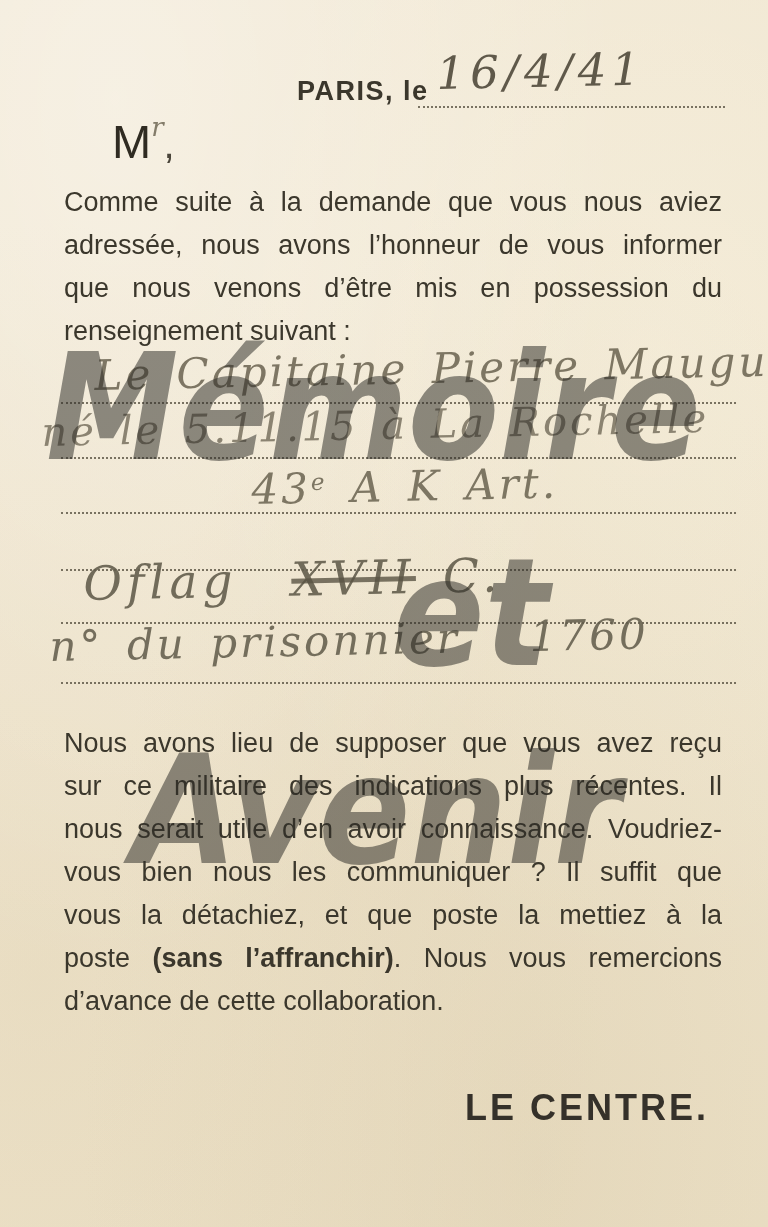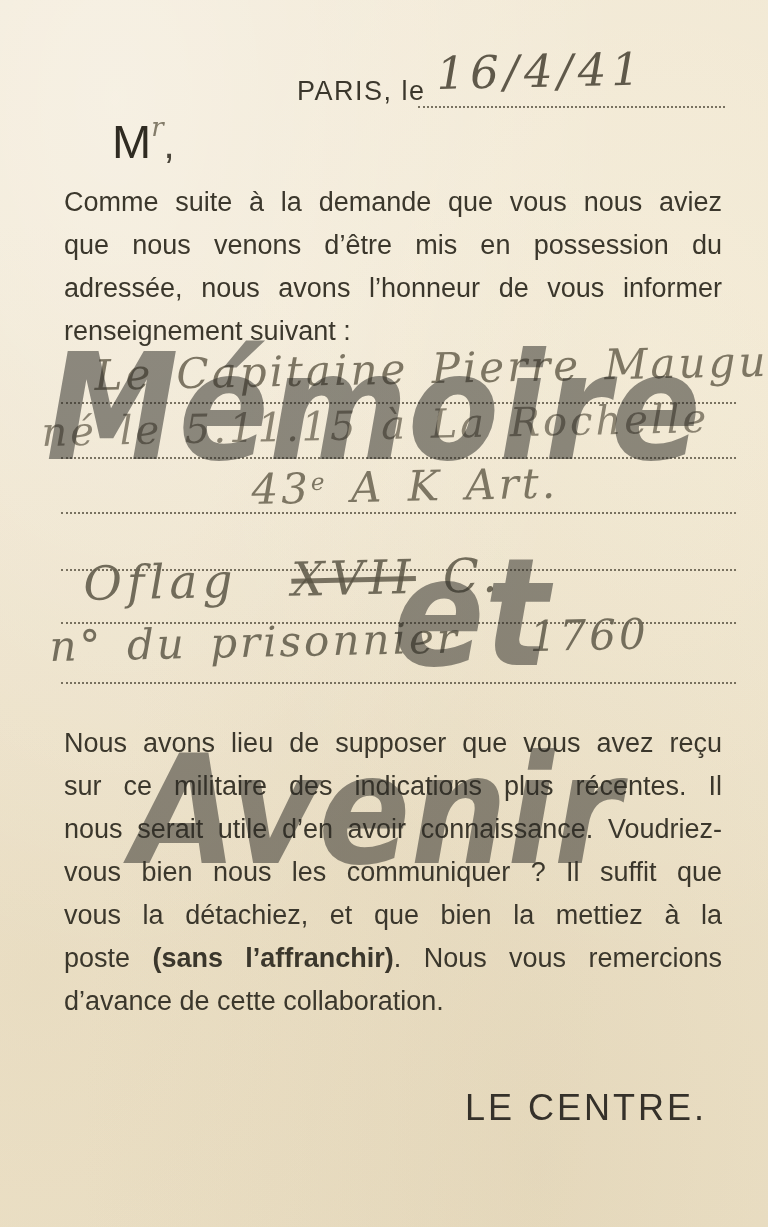--- a/index.html
+++ b/index.html
@@ -10,21 +10,21 @@
   }
   .paper{
     position:absolute;inset:0;
     background:
       radial-gradient(ellipse at 15% 8%, rgba(255,255,255,0.35), rgba(255,255,255,0) 55%),
       radial-gradient(ellipse at 85% 30%, rgba(255,252,240,0.25), rgba(255,255,255,0) 50%),
       radial-gradient(ellipse at 70% 95%, rgba(210,193,158,0.30), rgba(255,255,255,0) 60%),
       radial-gradient(ellipse at 5% 80%, rgba(215,198,163,0.25), rgba(255,255,255,0) 55%),
       linear-gradient(160deg,#f2e9d6 0%,#f0e6cf 45%,#ece1c7 100%);
   }
-  .printed{color:#3b372c;}
+  .printed{color:#3b372c;font-weight:bold;}
   .abs{position:absolute;}
   
   .place-label{font-size:27px;letter-spacing:1.5px;}
   .dotline{border-bottom:2px dotted rgba(80,73,58,0.75);}
   
   .sal{font-size:47px;color:#2f2b22;}
   .sal-sup{font-size:26px;vertical-align:22px;font-family:"DejaVu Serif",serif;font-style:italic;color:rgba(110,103,85,0.85);}
   .sal-comma{font-size:40px;color:#4a453a;}
   
   .para{width:658px;font-size:27px;line-height:43px;color:#3b372c;}
@@ -63,22 +63,22 @@
 <div class="paper"></div>
 
 <div class="abs printed place-label" style="left:297px;top:76px;">PARIS, le</div>
 <div class="abs dotline" style="left:418px;top:78px;width:307px;height:28px;"></div>
 <div class="abs hw hw-date" style="left:437px;top:47px;">16/4/41</div>
 
 <div class="abs sal" style="left:112px;top:112px;"><span>M</span><span class="sal-sup">r</span><span class="sal-comma">,</span></div>
 
 <div class="abs para" style="left:64px;top:181px;">
   <div class="pline">Comme suite à la demande que vous nous aviez</div>
+  <div class="pline">adressée, nous avons l’honneur de vous informer</div>
   <div class="pline">que nous venons d’être mis en possession du</div>
-  <div class="pline">adressée, nous avons l’honneur de vous informer</div>
   <div class="pline last">renseignement suivant :</div>
 </div>
 
 <div class="abs dotline" style="left:61px;top:374px;width:675px;height:28px;"></div>
 <div class="abs dotline" style="left:61px;top:429px;width:675px;height:28px;"></div>
 <div class="abs dotline" style="left:61px;top:484px;width:675px;height:28px;"></div>
 <div class="abs dotline" style="left:61px;top:541px;width:675px;height:28px;"></div>
 <div class="abs dotline" style="left:61px;top:594px;width:675px;height:28px;"></div>
 <div class="abs dotline" style="left:61px;top:654px;width:675px;height:28px;"></div>
 
@@ -86,21 +86,21 @@
 <div class="abs hw hw-b" style="left:42px;top:409px;">né le 5.11.15 à La Rochelle</div>
 <div class="abs hw hw-c" style="left:252px;top:465px;"><span>43</span><span class="hw-sup">e</span><span> A K Art.</span></div>
 <div class="abs hw hw-camp" style="left:84px;top:556px;"><span>Oflag  </span><span class="struck">XVII</span><span> C.</span></div>
 <div class="abs hw hw-pris" style="left:50px;top:622px;">n° du prisonnier   1760</div>
 
 <div class="abs para" style="left:64px;top:722px;">
   <div class="pline">Nous avons lieu de supposer que vous avez reçu</div>
   <div class="pline">sur ce militaire des indications plus récentes. Il</div>
   <div class="pline">nous serait utile d’en avoir connaissance. Voudriez-</div>
   <div class="pline">vous bien nous les communiquer ? Il suffit que</div>
-  <div class="pline">vous la détachiez, et que bien la mettiez à la</div>
+  <div class="pline">vous la détachiez, et que poste la mettiez à la</div>
   <div class="pline"><span>poste </span><span class="bold">(sans l’affranchir)</span><span>. Nous vous remercions</span></div>
   <div class="pline last">d’avance de cette collaboration.</div>
 </div>
 
 <div class="abs printed signature" style="left:465px;top:1087px;">LE CENTRE.</div>
 
 <div class="wm" style="left:46px;top:334px;font-size:148px;">Mémoire</div>
 <div class="wm" style="left:393px;top:538px;font-size:150px;">et</div>
 <div class="wm" style="left:132px;top:736px;font-size:151px;">Avenir</div>
 

